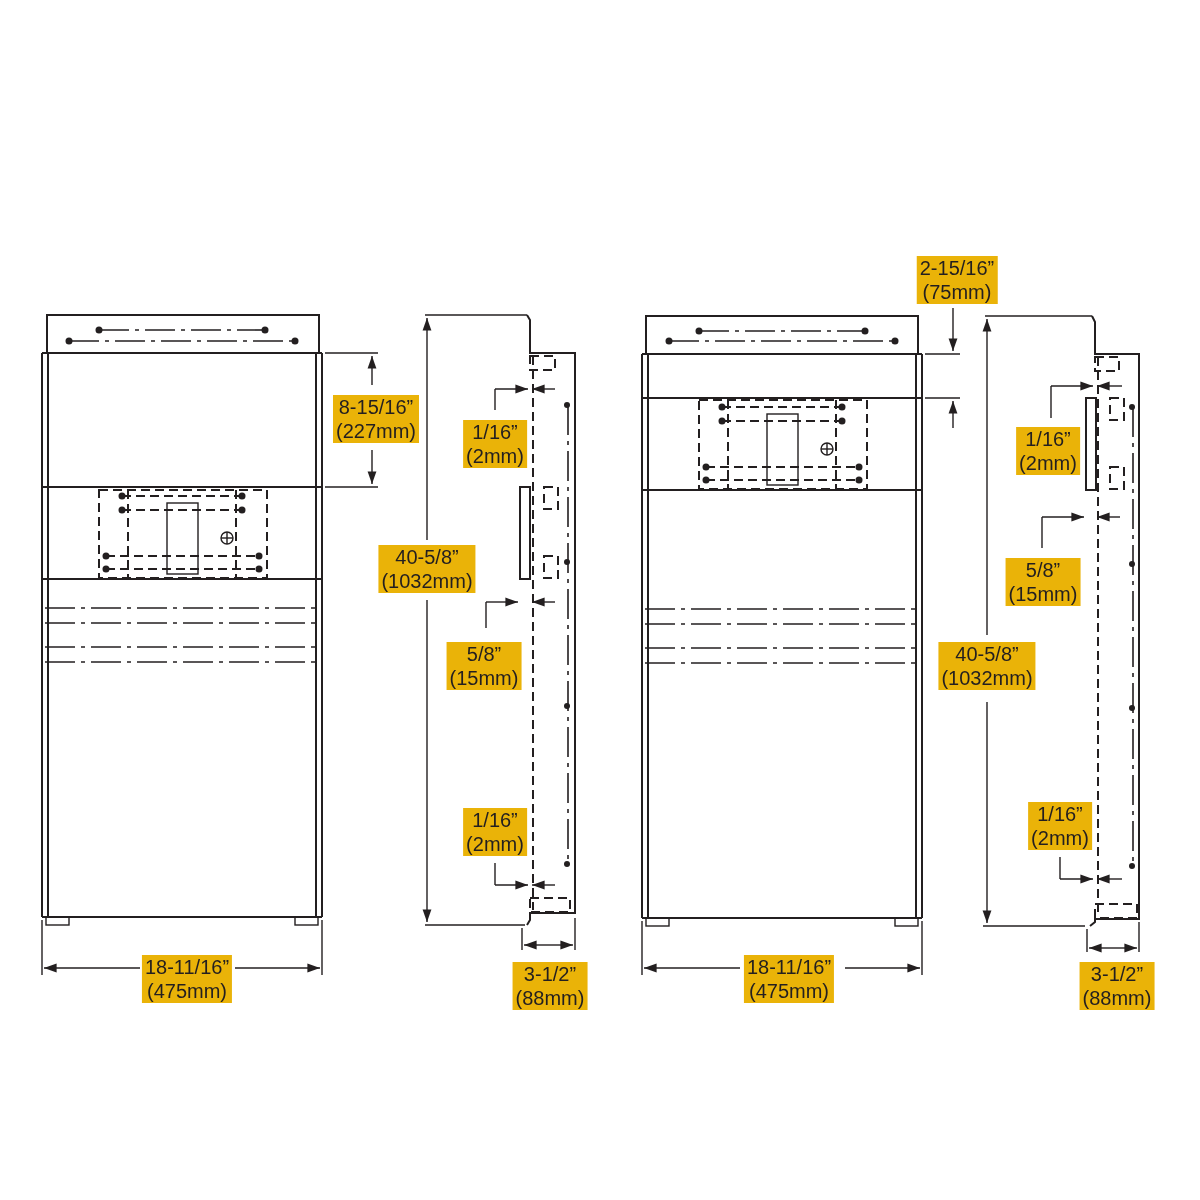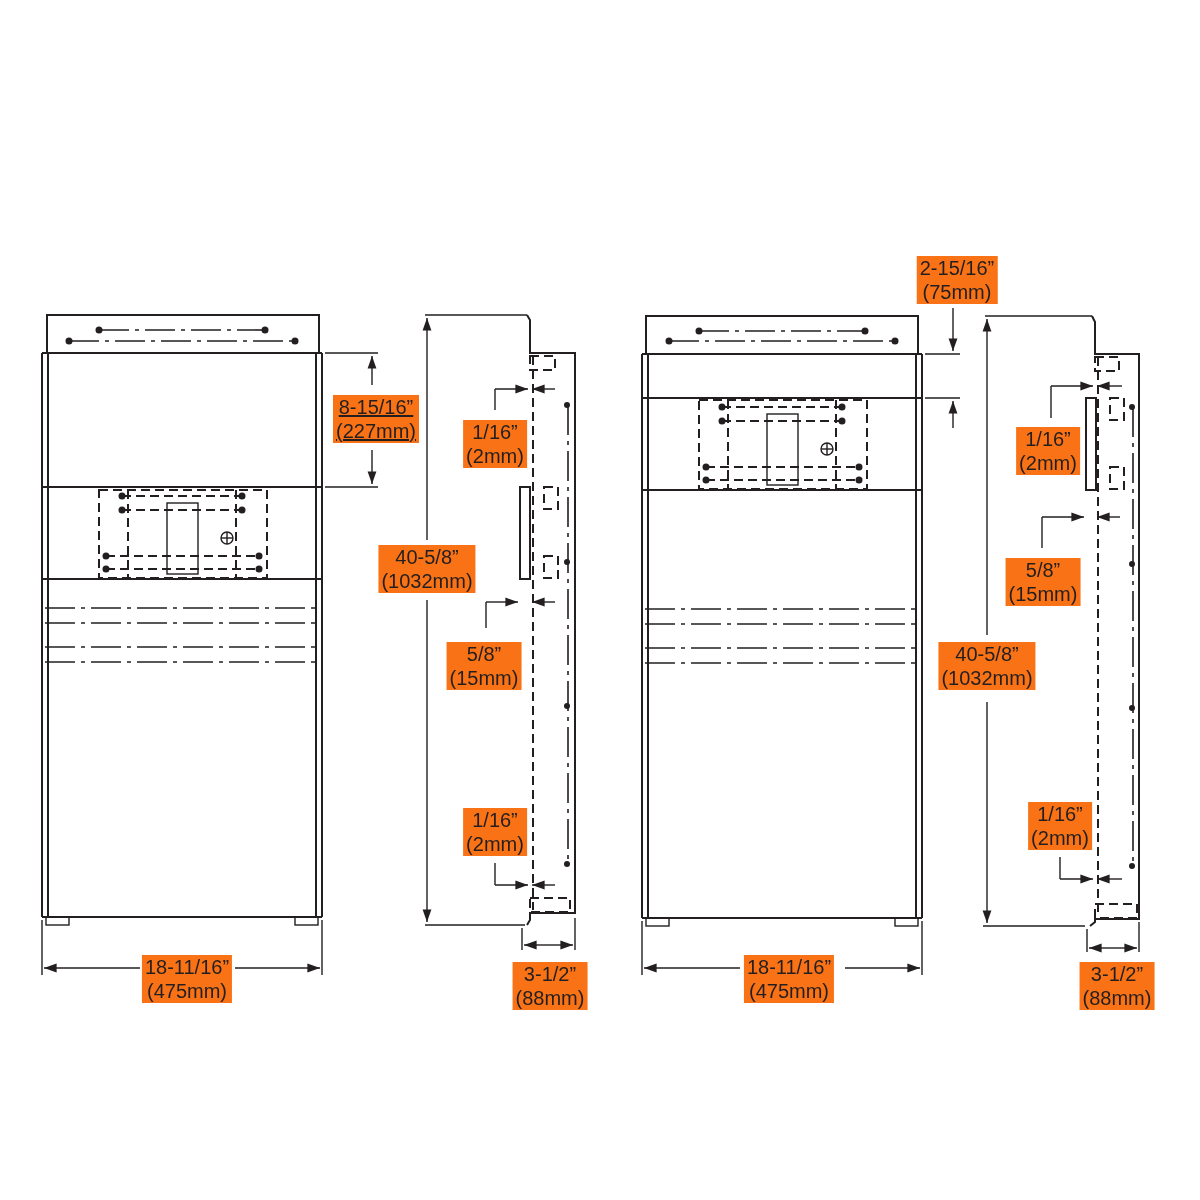--- a/index.html
+++ b/index.html
@@ -4,21 +4,21 @@
 <style>
   html, body { margin: 0; padding: 0; background: #ffffff; }
   body { width: 1200px; height: 1200px; position: relative; overflow: hidden; }
   svg { position: absolute; left: 0; top: 0; }
   .ln { stroke: #231f20; stroke-width: 2; fill: none; }
   .thin { stroke: #231f20; stroke-width: 1.4; fill: none; }
   .dash { stroke: #231f20; stroke-width: 2; fill: none; stroke-dasharray: 9 5; }
   .dashdot { stroke: #231f20; stroke-width: 1.6; fill: none; stroke-dasharray: 30 6 4 6; }
   .dim { stroke: #231f20; stroke-width: 1.4; fill: none; }
   .dot { fill: #231f20; }
-  .lbl { position: absolute; font-family: "Liberation Sans", sans-serif; font-size: 20px; color: #231f20; text-align: center; line-height: 24px; white-space: nowrap; transform: translateX(-50%); background: #f97316; padding: 0 3px; }
+  .lbl { position: absolute; font-family: "Liberation Sans", sans-serif; font-size: 20px; color: #231f20; text-align: center; line-height: 24px; white-space: nowrap; transform: translateX(-50%); background: #eab308; padding: 0 3px; }
 </style>
 </head>
 <body>
 
 <svg width="1200" height="1200" viewBox="0 0 1200 1200">
   <defs>
     <marker id="arr" viewBox="0 0 10 10" refX="10" refY="5" markerWidth="9" markerHeight="9" orient="auto-start-reverse">
       <path d="M0,1.5 L10,5 L0,8.5 z" fill="#231f20"></path>
     </marker>
   </defs>
@@ -189,21 +189,21 @@
     <line class="dim" x1="1060" y1="857" x2="1060" y2="879"></line>
     <line class="dim" x1="1060" y1="879" x2="1093" y2="879" marker-end="url(#arr)"></line>
     <line class="dim" x1="1122" y1="879" x2="1097" y2="879" marker-end="url(#arr)"></line>
     <line class="dim" x1="1087" y1="929" x2="1087" y2="952"></line>
     <line class="dim" x1="1139" y1="922" x2="1139" y2="952"></line>
     <line class="dim" x1="1113" y1="948" x2="1089" y2="948" marker-end="url(#arr)"></line>
     <line class="dim" x1="1113" y1="948" x2="1137" y2="948" marker-end="url(#arr)"></line>
   </g>
 </svg>
 
-<div class="lbl" style="left:376px;top:395px;text-decoration:underline;">
+<div class="lbl" style="left:376px;top:395px;">
   <div>8-15/16”</div>
   <div>(227mm)</div>
 </div>
 <div class="lbl" style="left:427px;top:545px;">
   <div>40-5/8”</div>
   <div>(1032mm)</div>
 </div>
 <div class="lbl" style="left:495px;top:420px;">
   <div>1/16”</div>
   <div>(2mm)</div>

